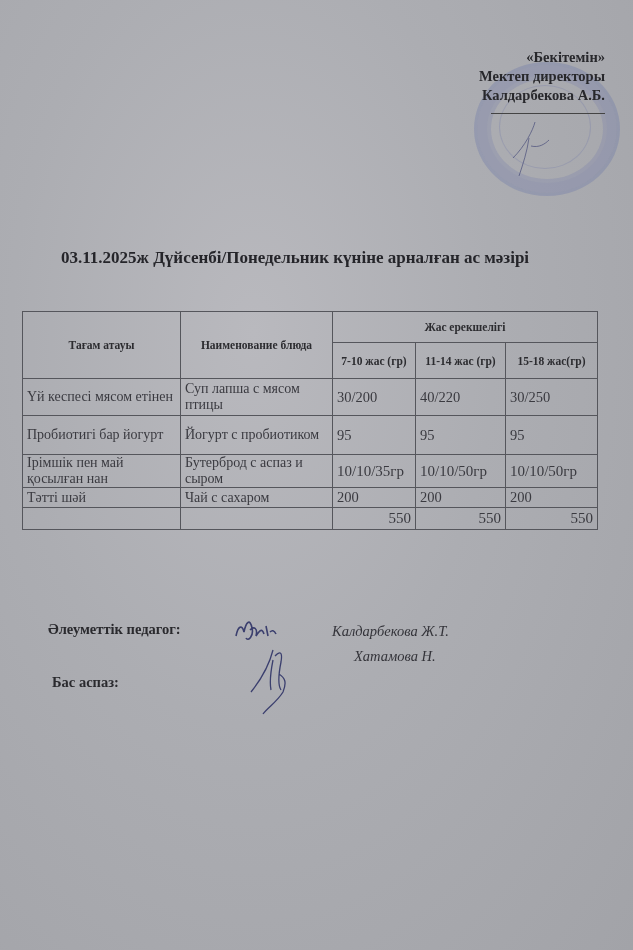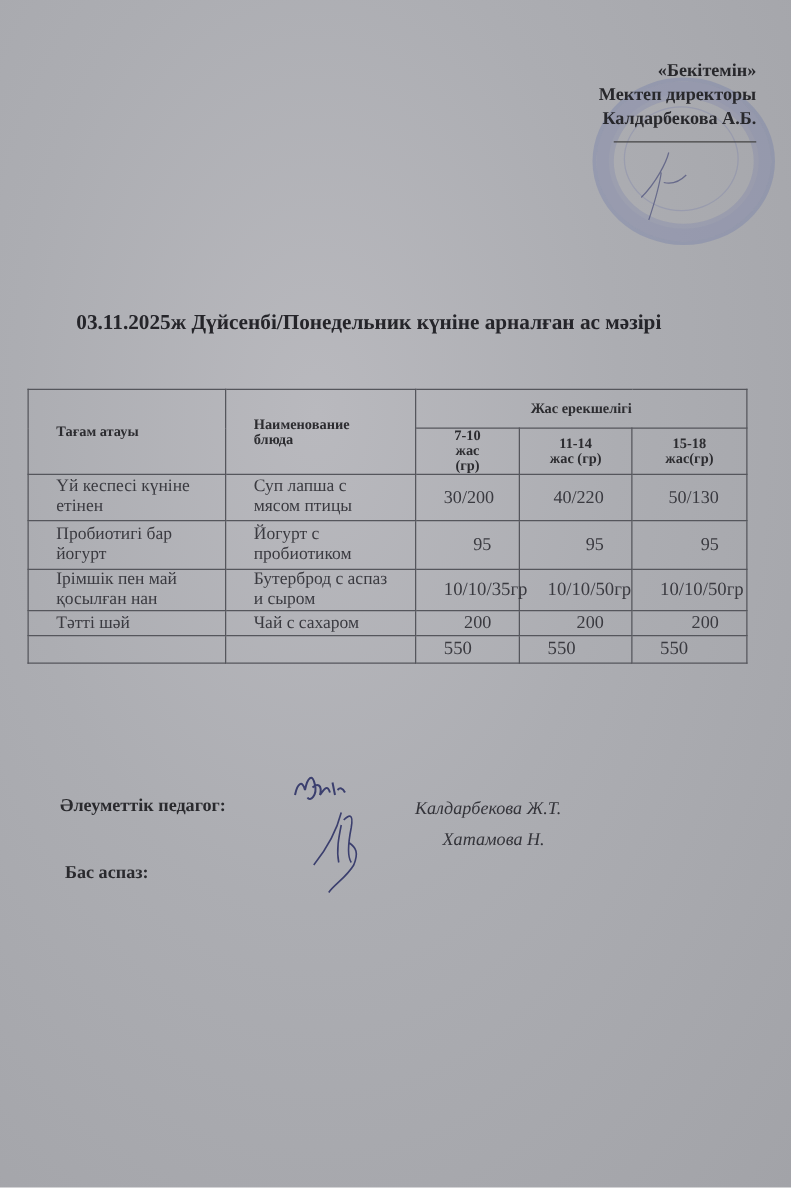--- a/index.html
+++ b/index.html
@@ -34,32 +34,32 @@
     position: absolute; left: 49px; top: 248px;
     font-weight: bold; font-size: 17px; color: #25252a; white-space: nowrap; margin-left: 12px;
   }
 
   table.menu {
     position: absolute; left: 22px; top: 311px; width: 575px;
     border-collapse: collapse; table-layout: fixed;
     font-family: "Liberation Serif", serif;
   }
   table.menu td, table.menu th {
-    border: 1px solid #55565c; padding: 0 22px; vertical-align: middle;
+    border: 1px solid #55565c; padding: 0 4px; vertical-align: middle;
     color: #3a3a40; font-weight: normal;
   }
   table.menu th { font-weight: bold; font-size: 11.5px; color: #2c2c30; }
-  th.left { text-align: left; }
+  th.left { text-align: center; }
   th.center { text-align: center; }
   td.name { font-size: 14px; line-height: 16px; text-align: left; }
-  td.val { font-size: 14.5px; text-align: right; }
+  td.val { font-size: 14.5px; text-align: left; }
   td.val.big { font-size: 15px; }
-  td.total { font-weight: bold; font-size: 15px; text-align: left; color: #2a2a2e; }
+  td.total { font-weight: bold; font-size: 15px; text-align: right; color: #2a2a2e; }
 
-  .sig-row { position: absolute; font-size: 14.5px; margin-top: 16px; }
+  .sig-row { position: absolute; font-size: 14.5px; }
   .sig-label { font-weight: bold; color: #2a2a2e; }
   .sig-name { color: #34343a; font-style: italic; }
 </style>
 </head>
 <body>
 
 <div class="stamp">
   <div class="stamp-inner"></div>
 </div>
 <svg class="abs" style="left:505px;top:118px" width="50" height="62">
@@ -87,25 +87,25 @@
     <th class="left" rowspan="2">Тағам атауы</th>
     <th class="left" rowspan="2">Наименование блюда</th>
     <th class="center" colspan="3">Жас ерекшелігі</th>
   </tr>
   <tr style="height:36px">
     <th class="center">7-10 жас (гр)</th>
     <th class="center">11-14 жас (гр)</th>
     <th class="center">15-18 жас(гр)</th>
   </tr>
   <tr style="height:37px">
-    <td class="name">Үй кеспесі күніне етінен</td>
+    <td class="name">Үй кеспесі мясом етінен</td>
     <td class="name">Суп лапша с мясом птицы</td>
     <td class="val">30/200</td>
     <td class="val">40/220</td>
-    <td class="val">50/130</td>
+    <td class="val">30/250</td>
   </tr>
   <tr style="height:39px">
     <td class="name">Пробиотигі бар йогурт</td>
     <td class="name">Йогурт с пробиотиком</td>
     <td class="val">95</td>
     <td class="val">95</td>
     <td class="val">95</td>
   </tr>
   <tr style="height:31px">
     <td class="name">Ірімшік пен май қосылған нан</td>

